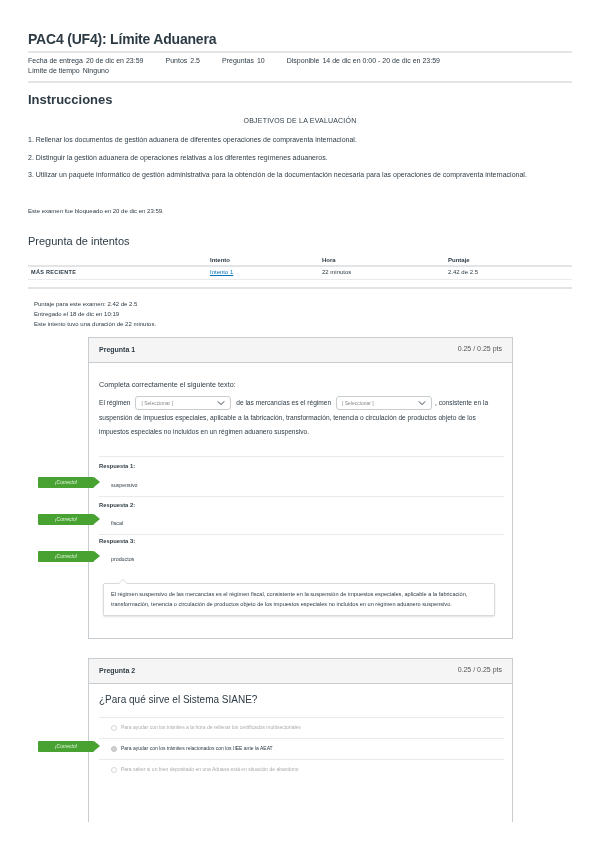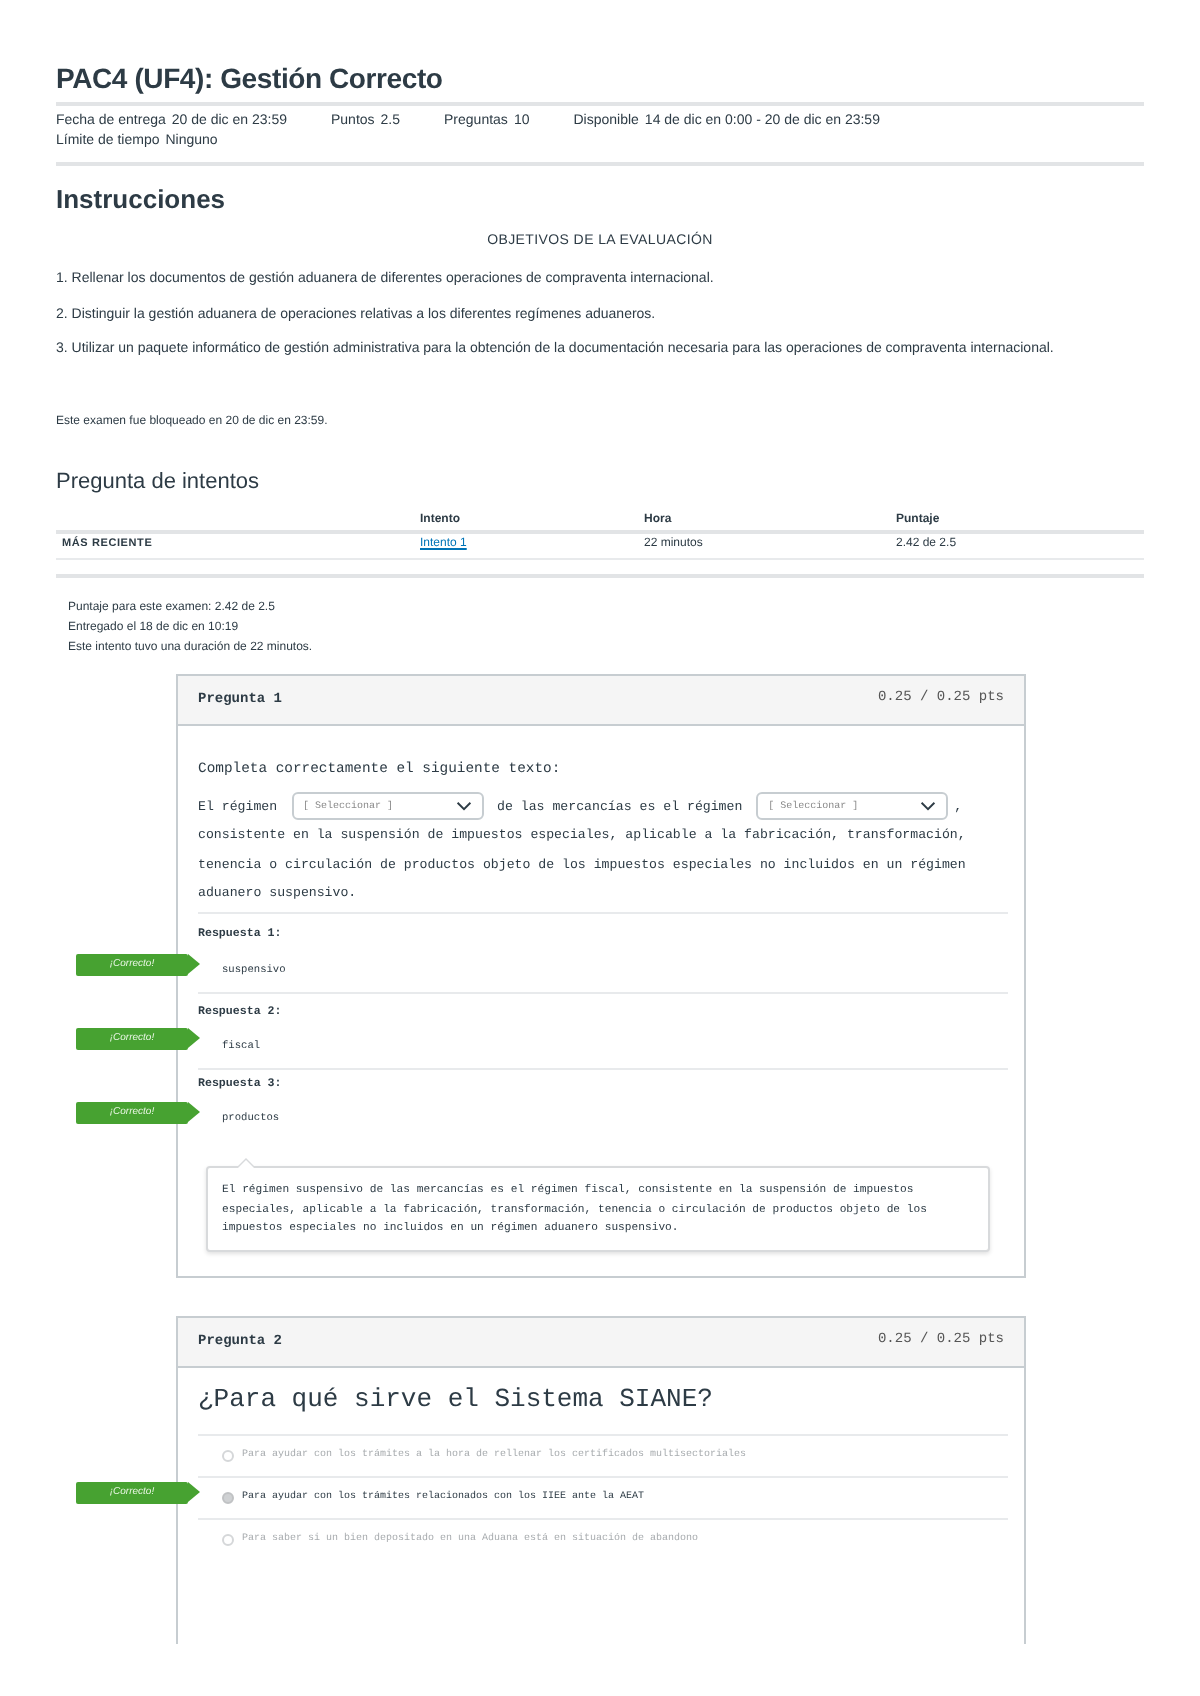--- a/index.html
+++ b/index.html
@@ -27,21 +27,21 @@
   .hist-head, .hist-row { position: relative; height: 12px; }
   .hist-head span, .hist-row span { position: absolute; top: 2px; }
   .hist-head { font-weight: bold; border-bottom: 2px solid #e2e4e6; }
   .hist-row { border-bottom: 1px solid #e8eaec; height: 13px; }
   .hist-row .recent { font-weight: bold; font-size: 5.5px; letter-spacing: 0.3px; }
   .hist-row a { color: #0074b7; text-decoration: underline; }
 
   .score-summary { position: absolute; top: 299px; left: 6px; font-size: 6px; line-height: 10px; color: #2d3b45; }
   .score-summary b { font-weight: normal; }
 
-  .qbox { position: absolute; left: 88px; width: 425px; border: 1px solid #c7cdd1; background: #ffffff; font-family: Liberation Mono, monospace; }
+  .qbox { position: absolute; left: 88px; width: 425px; border: 1px solid #c7cdd1; background: #ffffff; }
   .qhead { height: 25px; background: #f5f5f5; border-bottom: 1px solid #c7cdd1; position: relative; }
   .qhead .qtitle { position: absolute; left: 10px; top: 8px; font-size: 7px; font-weight: bold; color: #2d3b45; }
   .qhead .qpts { position: absolute; right: 10px; top: 7px; font-size: 7px; color: #555; }
 
   .qtext { position: absolute; left: 10px; font-size: 7.2px; color: #2d3b45; line-height: 14px; }
   .fill { position: absolute; left: 10px; width: 405px; font-size: 6.6px; line-height: 14.5px; color: #2d3b45; }
   .sel { display: inline-block; vertical-align: middle; width: 96px; height: 14px; border: 1px solid #c7cdd1; border-radius: 3px; position: relative; margin: 0 3px; background: #fff; }
   .sel .ph { position: absolute; left: 5px; top: 0; font-size: 5px; line-height: 13px; color: #8a8a8a; }
   .sel .chev { position: absolute; right: 5px; top: 2px; width: 8px; height: 8px; }
 
@@ -60,21 +60,21 @@
   .opt .radio { position: absolute; left: 12px; top: 7px; width: 6px; height: 6px; border-radius: 50%; border: 1px solid #d5d7d9; background: #fff; }
   .opt .radio.checked { background: #cfd1d3; border-color: #c0c2c4; }
   .opt .otext { position: absolute; left: 22px; top: 6px; font-size: 5px; color: #a8acaf; white-space: nowrap; }
   .opt .otext.sel-text { color: #2d3b45; }
 </style>
 </head>
 <body>
 
 <div class="page">
 
-  <div class="title">PAC4 (UF4): Gestión Correcto</div>
+  <div class="title">PAC4 (UF4): Límite Aduanera</div>
   <div class="rule" style="top:51px"></div>
 
   <div class="meta">
     <div class="meta-row">
       <div class="meta-item"><span class="k">Fecha de entrega</span><span>20 de dic en 23:59</span></div>
       <div class="meta-item"><span class="k">Puntos</span><span>2.5</span></div>
       <div class="meta-item"><span class="k">Preguntas</span><span>10</span></div>
       <div class="meta-item"><span class="k">Disponible</span><span>14 de dic en 0:00 - 20 de dic en 23:59</span></div>
     </div>
     <div class="meta-row">
@@ -154,21 +154,21 @@
 
 <div class="correct-flag" style="top:477px">¡Correcto!</div>
 <div class="correct-flag" style="top:514px">¡Correcto!</div>
 <div class="correct-flag" style="top:551px">¡Correcto!</div>
 
 <div class="qbox" style="top:658px;height:164px;border-bottom:none">
   <div class="qhead">
     <span class="qtitle">Pregunta 2</span>
     <span class="qpts">0.25 / 0.25 pts</span>
   </div>
-  <div class="qtext" style="top:34px;font-size:13px">¿Para qué sirve el Sistema SIANE?</div>
+  <div class="qtext" style="top:34px;font-size:10px">¿Para qué sirve el Sistema SIANE?</div>
 
   <div class="opt" style="top:58px">
     <span class="radio"></span>
     <span class="otext">Para ayudar con los trámites a la hora de rellenar los certificados multisectoriales</span>
   </div>
   <div class="opt" style="top:79px">
     <span class="radio checked"></span>
     <span class="otext sel-text">Para ayudar con los trámites relacionados con los IIEE ante la AEAT</span>
   </div>
   <div class="opt" style="top:100px">

